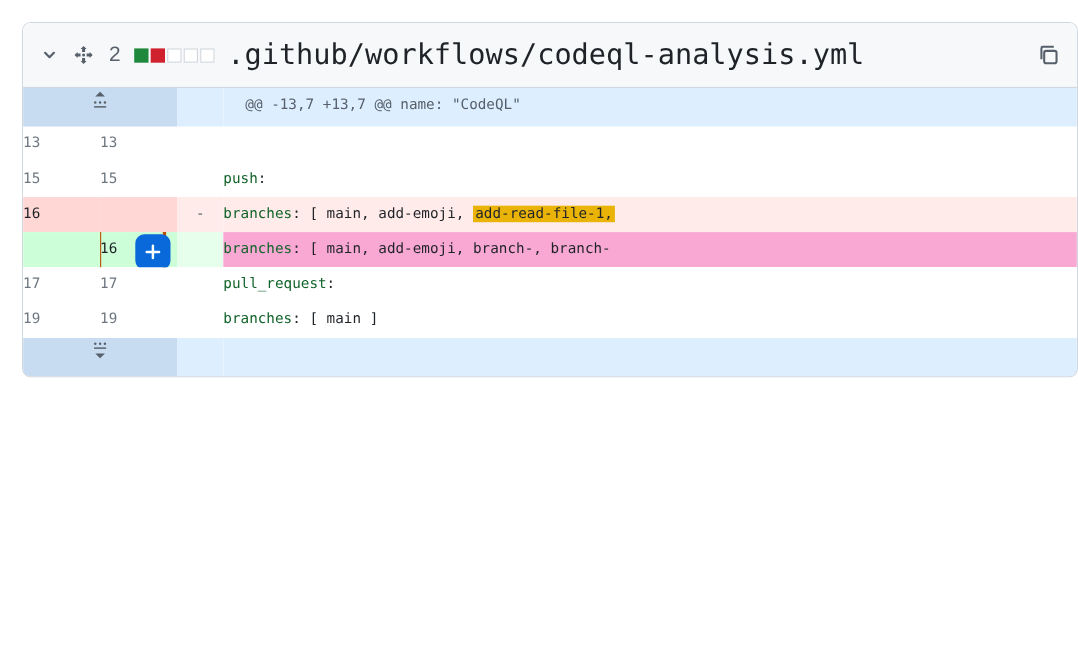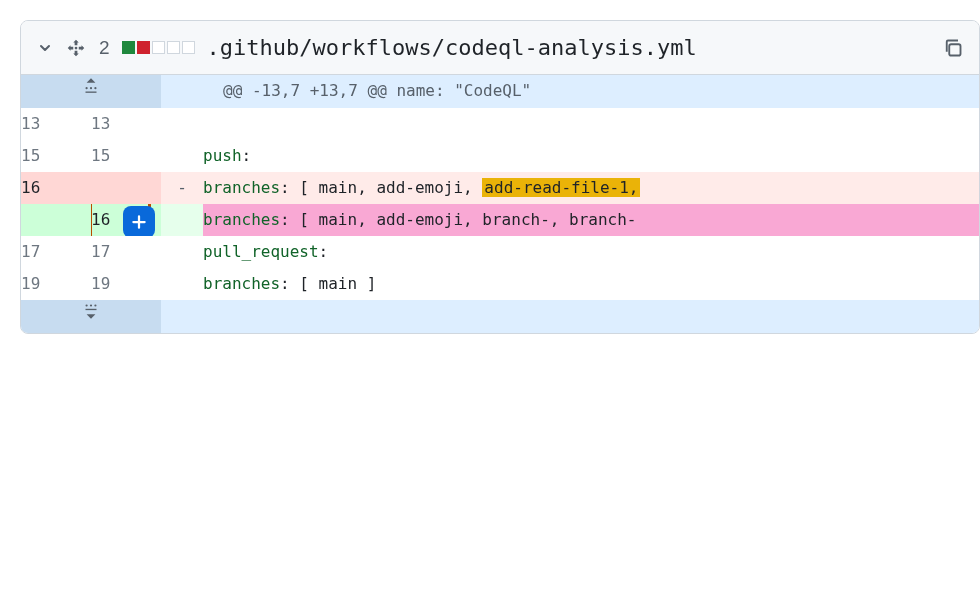--- a/index.html
+++ b/index.html
@@ -50,35 +50,35 @@
     }
     .diff-block {
       width: 13px;
       height: 13px;
     }
     .diff-block.added { background: #1f883d; }
     .diff-block.removed { background: #cf222e; }
     .diff-block.neutral { background: #fff; border: 1px solid #d0d7de; }
     .file-path {
       font-family: ui-monospace, SFMono-Regular, "SF Mono", Menlo, Consolas, monospace;
-      font-size: 22px;
+      font-size: 26px;
       color: #1f2328;
       flex: 1;
     }
     .copy-icon {
       width: 20px;
       height: 20px;
       color: #57606a;
       cursor: pointer;
     }
     .diff-table {
       width: 100%;
       border-collapse: collapse;
       font-family: ui-monospace, SFMono-Regular, "SF Mono", Menlo, Consolas, monospace;
-      font-size: 16px;
+      font-size: 13px;
       table-layout: fixed;
     }
     .diff-table td {
       padding: 0;
       vertical-align: top;
       line-height: 32px;
       white-space: nowrap;
       overflow: hidden;
     }
     .line-num {

